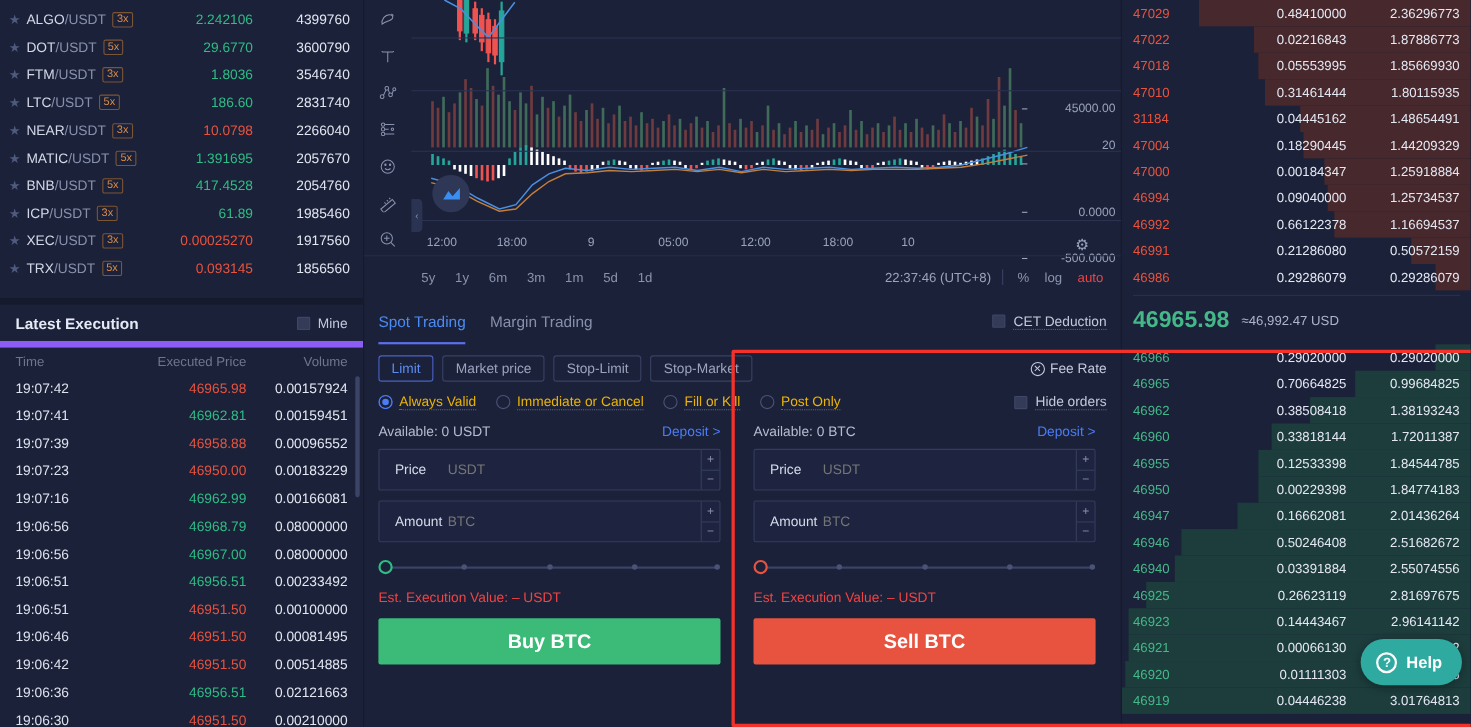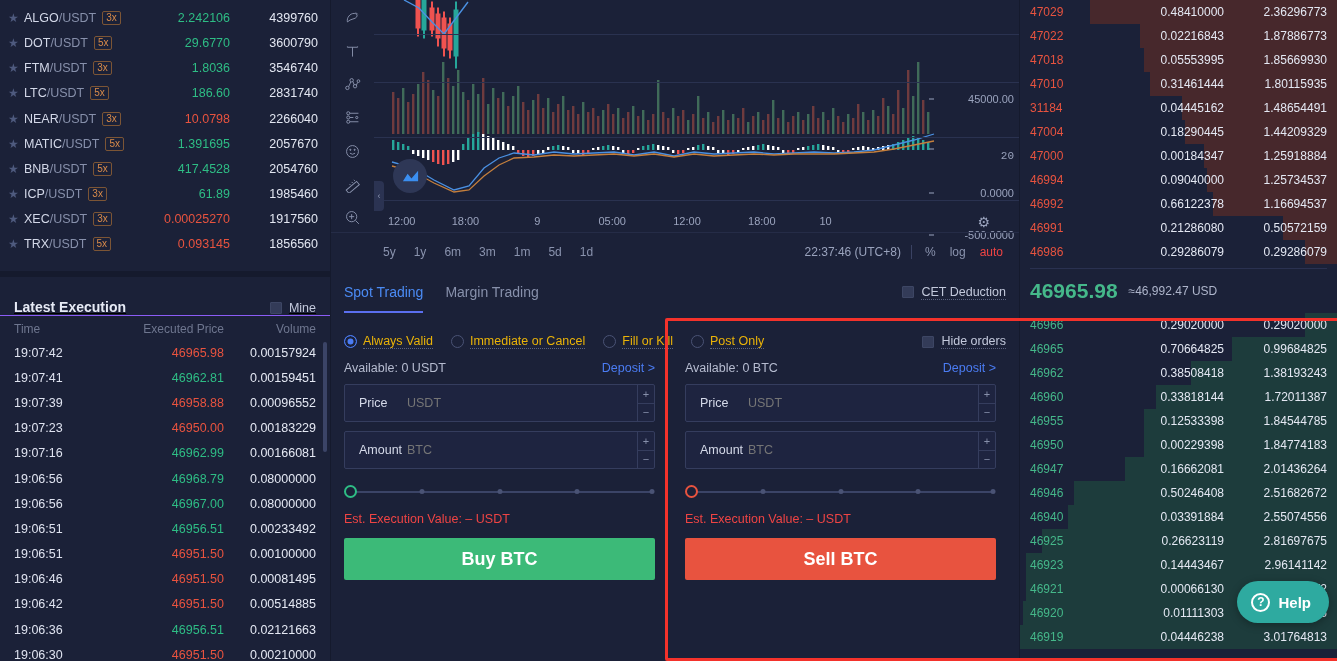--- a/index.html
+++ b/index.html
@@ -30,23 +30,22 @@
   .tk-price { margin-left: auto; width: 96px; text-align: right; font-size: 12.5px; }
   .tk-vol { width: 88px; text-align: right; color: #e3e7f2; font-size: 12.5px; }
   .up { color: #2ebd85; }
   .down { color: #e8533f; }
 
   .panel-divider { height: 6px; background: #151a2d; }
 
   
   .exec-panel { height: 384px; background: #1b2138; }
   .exec-head {
-    height: 39px; display: flex; align-items: flex-end; padding: 0 14px;
-    border-bottom: 1px solid #8b5cf6;
-    text-decoration: underline;
+    height: 39px; display: flex; align-items: center; padding: 0 14px;
+    border-bottom: 6px solid #8b5cf6;
   }
   .exec-title { font-size: 14px; color: #e6eaf5; font-weight: bold; }
   .mine-wrap { margin-left: auto; display: flex; align-items: center; gap: 7px; cursor: pointer; }
   .chk { width: 12px; height: 12px; background: #333b58; border: 1px solid #3d4664; border-radius: 1px; }
   .mine-label { font-size: 12.5px; color: #c3c9dc; }
   .exec-colhead {
     display: flex; padding: 6px 14px 4px 14px; font-size: 12px; color: #6e768f;
   }
   .exec-colhead .c1 { width: 100px; }
   .exec-colhead .c2 { width: 110px; text-align: right; }
@@ -717,21 +716,21 @@
 
           <path d="M18 162 L40 168 L60 180 L80 190 L95 186 L110 168 L125 158 L140 153 L160 155 L180 152 L200 154 L220 153 L240 152 L260 155 L280 152 L300 156 L320 152 L340 154 L360 153 L380 152 L400 154 L420 153 L440 152 L460 153 L480 152 L500 150 L520 145 L540 140 L560 134" stroke="#4a90e2" stroke-width="1.3" fill="none"></path>
           <path d="M18 166 L40 172 L60 183 L80 192 L95 190 L110 176 L125 165 L140 158 L160 157 L180 155 L200 156 L220 155 L240 154 L260 156 L280 154 L300 157 L320 154 L340 156 L360 155 L380 154 L400 155 L420 154 L440 154 L460 154 L480 153 L500 152 L520 149 L540 145 L560 141" stroke="#c47f3d" stroke-width="1.3" fill="none"></path>
         </svg>
       </div>
 
       <div class="yaxis" id="yaxis">
           <div class="ytick" style="top: 99px;"></div>
           <div class="ylabel" style="top: 99px;">45000.00</div>
           <div class="ytick" style="top: 149px;"></div>
-          <div class="ylabel" style="top: 156px; font-family: Liberation Mono, monospace;">20</div>
+          <div class="ylabel" style="top: 132px;">20</div>
           <div class="ytick" style="top: 193px;"></div>
           <div class="ylabel" style="top: 193px;">0.0000</div>
           <div class="ytick" style="top: 235px;"></div>
           <div class="ylabel" style="top: 235px;">-500.0000</div>
         </div>
       <div class="xaxis" id="xaxis">
           <div class="xlabel" style="left: 5%; top: 3px;">12:00</div>
           <div class="xlabel" style="left: 16.5%; top: 3px;">18:00</div>
           <div class="xlabel" style="left: 29.5%; top: 3px;">9</div>
           <div class="xlabel" style="left: 43%; top: 3px;">05:00</div>
@@ -772,20 +771,30 @@
       <div class="trade-tabs">
         <div class="ttab active">Spot Trading</div>
         <div class="ttab">Margin Trading</div>
         <div class="cet-wrap">
           <div class="chk"></div>
           <div class="cet-label">CET Deduction</div>
         </div>
       </div>
 
       <div class="trade-body">
+        <div class="order-types">
+          <div class="otype active">Limit</div>
+          <div class="otype">Market price</div>
+          <div class="otype">Stop-Limit</div>
+          <div class="otype">Stop-Market</div>
+          <div class="fee-rate">
+            <span class="fee-icon">✕</span>
+            <span>Fee Rate</span>
+          </div>
+        </div>
 
         <div class="valid-row">
           <div class="radio-item">
             <span class="radio on"></span>
             <span class="radio-label">Always Valid</span>
           </div>
           <div class="radio-item">
             <span class="radio"></span>
             <span class="radio-label">Immediate or Cancel</span>
           </div>

